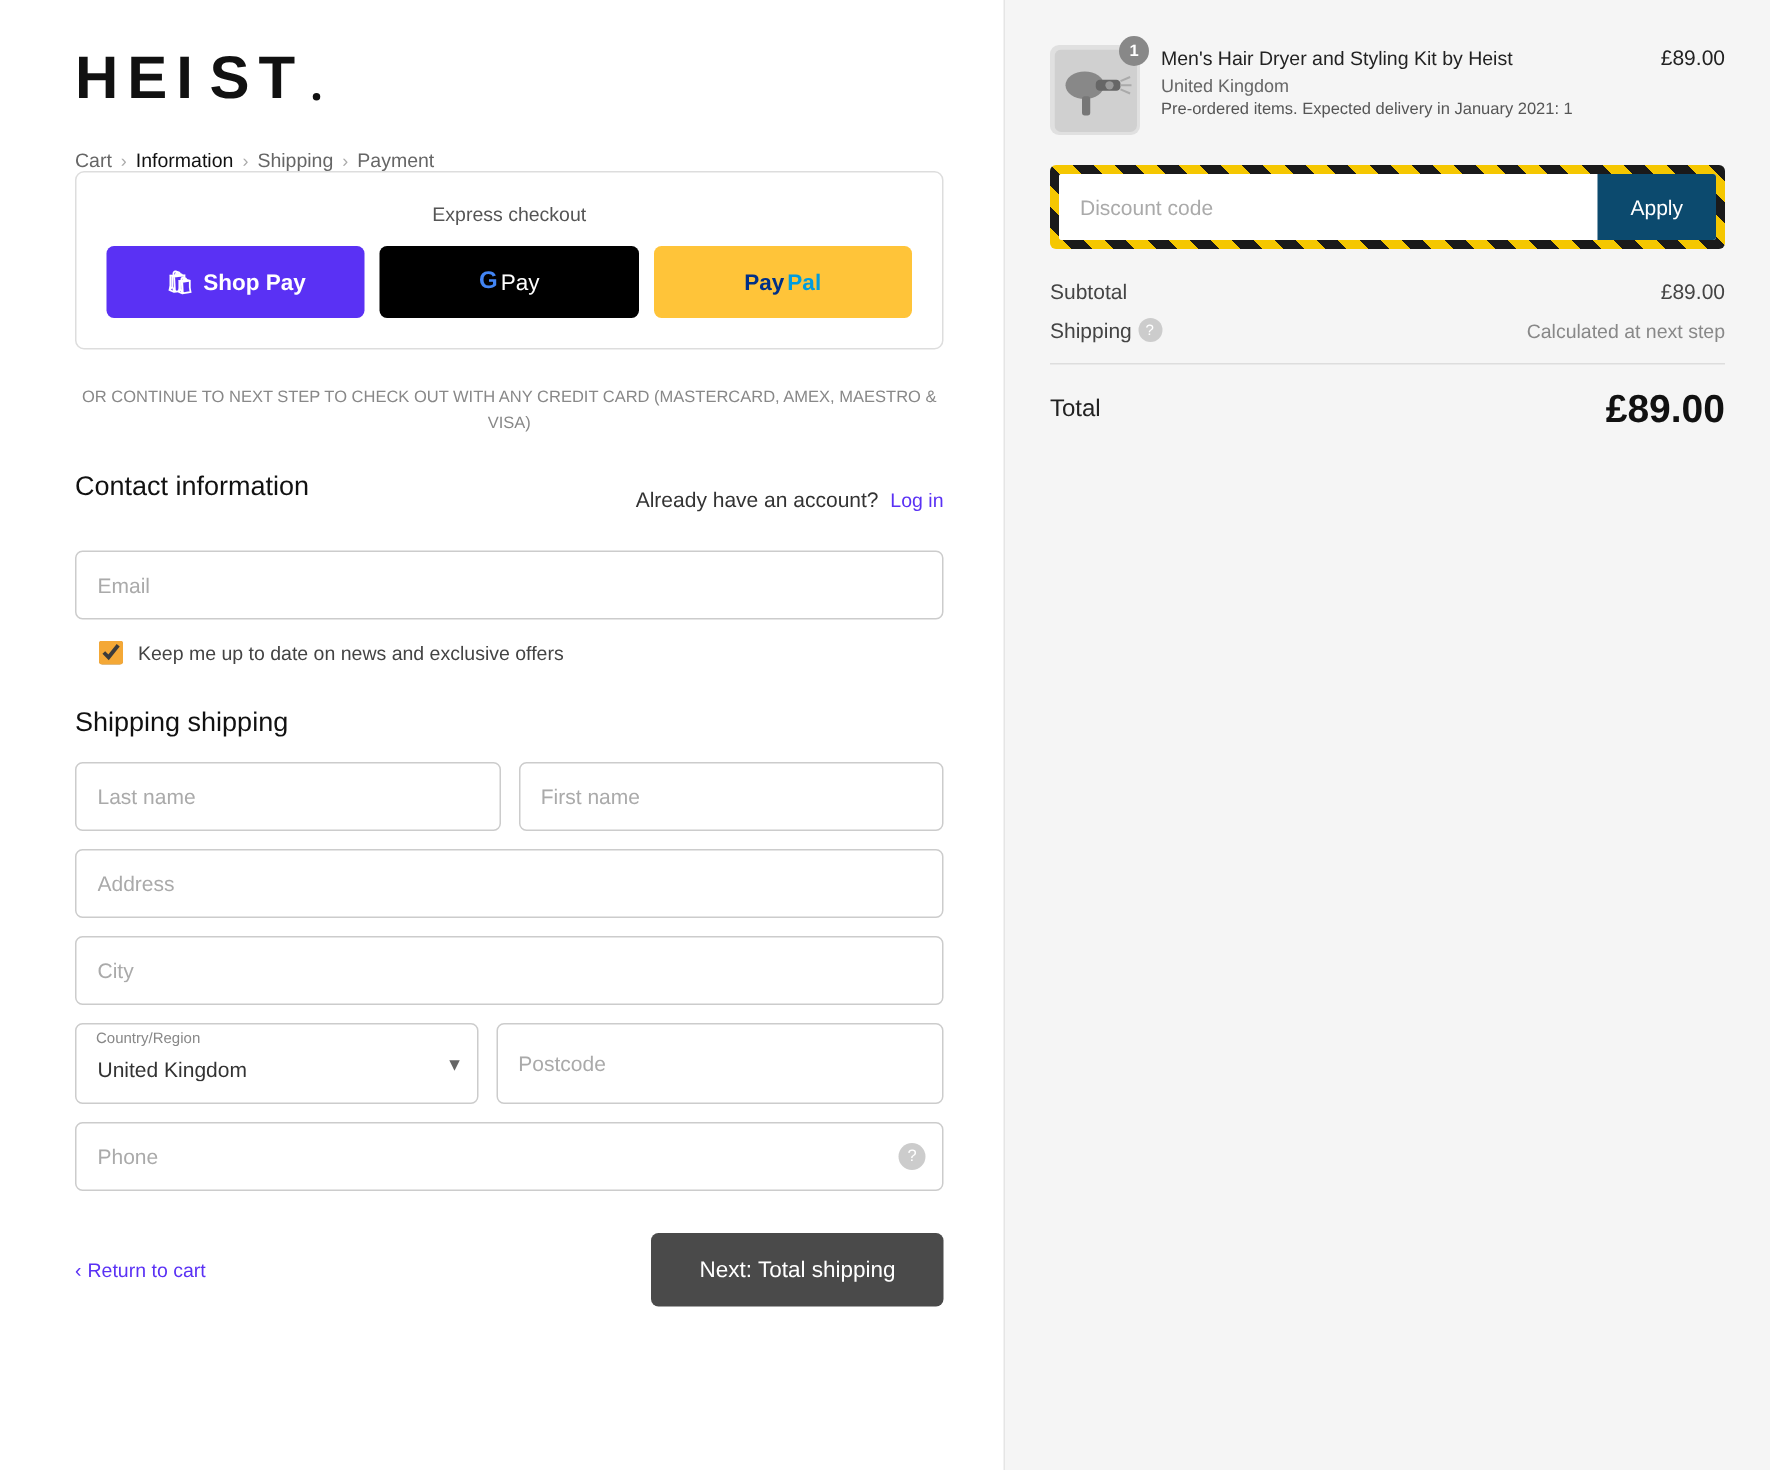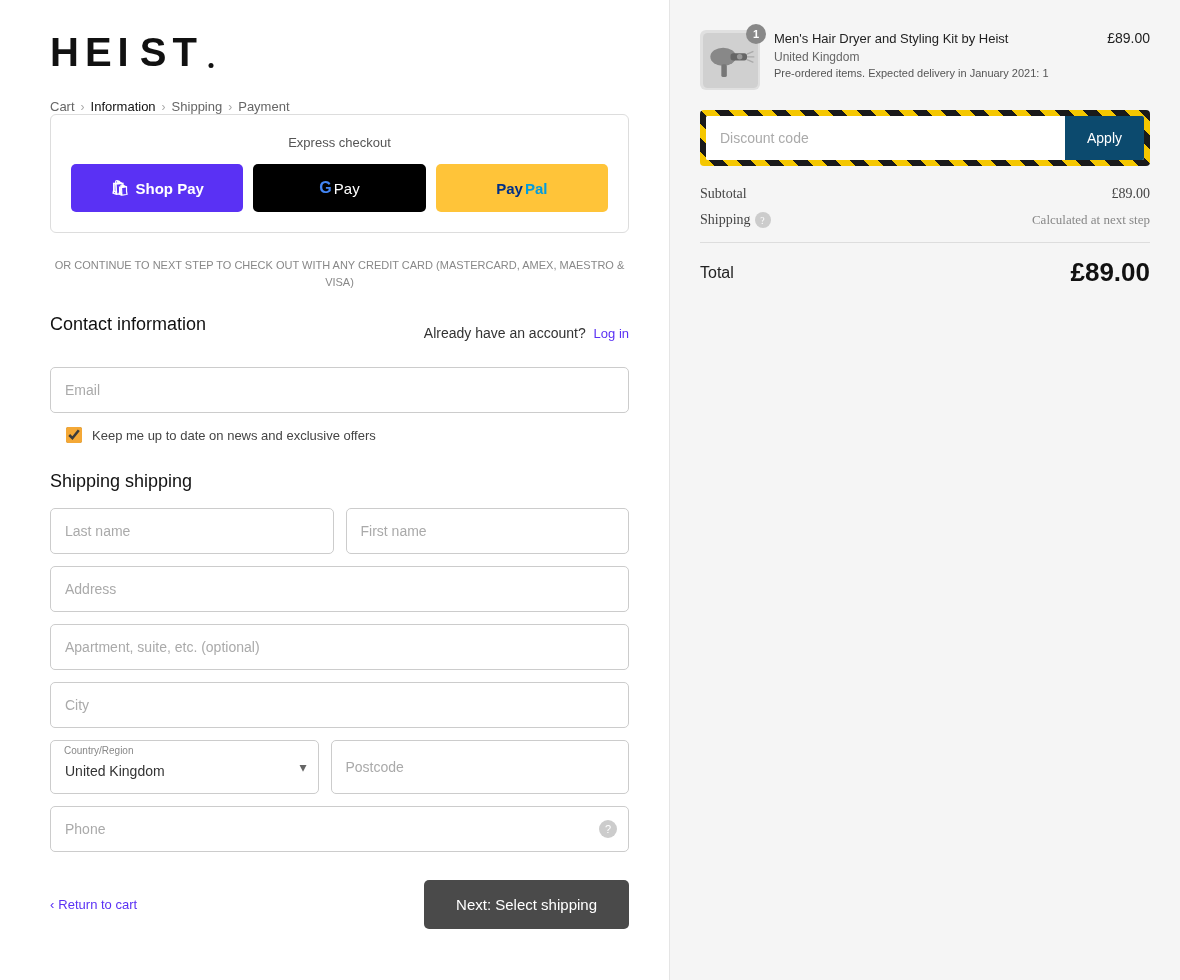--- a/index.html
+++ b/index.html
@@ -97,21 +97,21 @@
       );
       padding: 6px;
       border-radius: 4px;
     }
     .discount-inner { display: flex; gap: 0; background: #f5f5f5; border-radius: 2px; }
     .discount-input { flex: 1; border: none; background: #fff; padding: 14px 14px; font-size: 14px; color: #333; outline: none; border-radius: 2px 0 0 2px; }
     .discount-input::placeholder { color: #aaa; }
     .apply-btn { background: #0c4a6e; color: #fff; border: none; padding: 14px 22px; font-size: 14px; font-weight: 500; cursor: pointer; border-radius: 0 2px 2px 0; }
 
     
-    .summary-line { display: flex; justify-content: space-between; align-items: center; margin-bottom: 10px; font-size: 14px; color: #444; font-family: Liberation Serif, serif; }
+    .summary-line { display: flex; justify-content: space-between; align-items: center; margin-bottom: 10px; font-size: 14px; color: #444; }
     .summary-divider { border: none; border-top: 1px solid #ddd; margin: 14px 0; }
     .summary-shipping { display: flex; align-items: center; gap: 4px; }
     .help-icon { width: 16px; height: 16px; background: #ccc; border-radius: 50%; display: inline-flex; align-items: center; justify-content: center; font-size: 10px; color: #fff; cursor: pointer; }
     .total-line { display: flex; justify-content: space-between; align-items: center; margin-top: 6px; gap: 28px; }
     .total-label { font-size: 16px; color: #222; font-weight: 400; }
     .total-amount { font-size: 26px; font-weight: 600; color: #111; }
 
     
     .shop-pay-icon { display: flex; align-items: center; gap: 6px; font-weight: 700; font-size: 15px; color: #fff; }
 
@@ -198,23 +198,20 @@
 
       <div class="name-row">
         <input type="text" class="form-field" placeholder="Last name" style="">
         <input type="text" class="form-field" placeholder="First name" style="">
       </div>
 
       <div class="address-row">
         <input type="text" class="form-field" placeholder="Address" style="">
       </div>
 
-      <div class="apt-row">
-        <input type="text" class="form-field" placeholder="Apartment, suite, etc. (optional)" style="">
-      </div>
 
       <div class="city-row">
         <input type="text" class="form-field" placeholder="City" style="">
       </div>
 
       <div class="country-postcode-row">
         <div class="country-select-wrapper">
           <span class="select-label">Country/Region</span>
           <select style="height:54px;">
             <option>United Kingdom</option>
@@ -228,21 +225,21 @@
         <input type="tel" class="form-field" placeholder="Phone" style="">
         <div class="phone-help">?</div>
       </div>
     </div>
 
     <div class="form-footer">
       <a href="#" class="return-link">
         <span>‹</span>
         <span>Return to cart</span>
       </a>
-      <button class="next-btn">Next: Select shipping</button>
+      <button class="next-btn">Next: Total shipping</button>
     </div>
 
   </div>
 
   <div class="right-panel">
 
     <div class="product-item">
       <div class="product-img-wrap">
         <div class="product-img">
 

